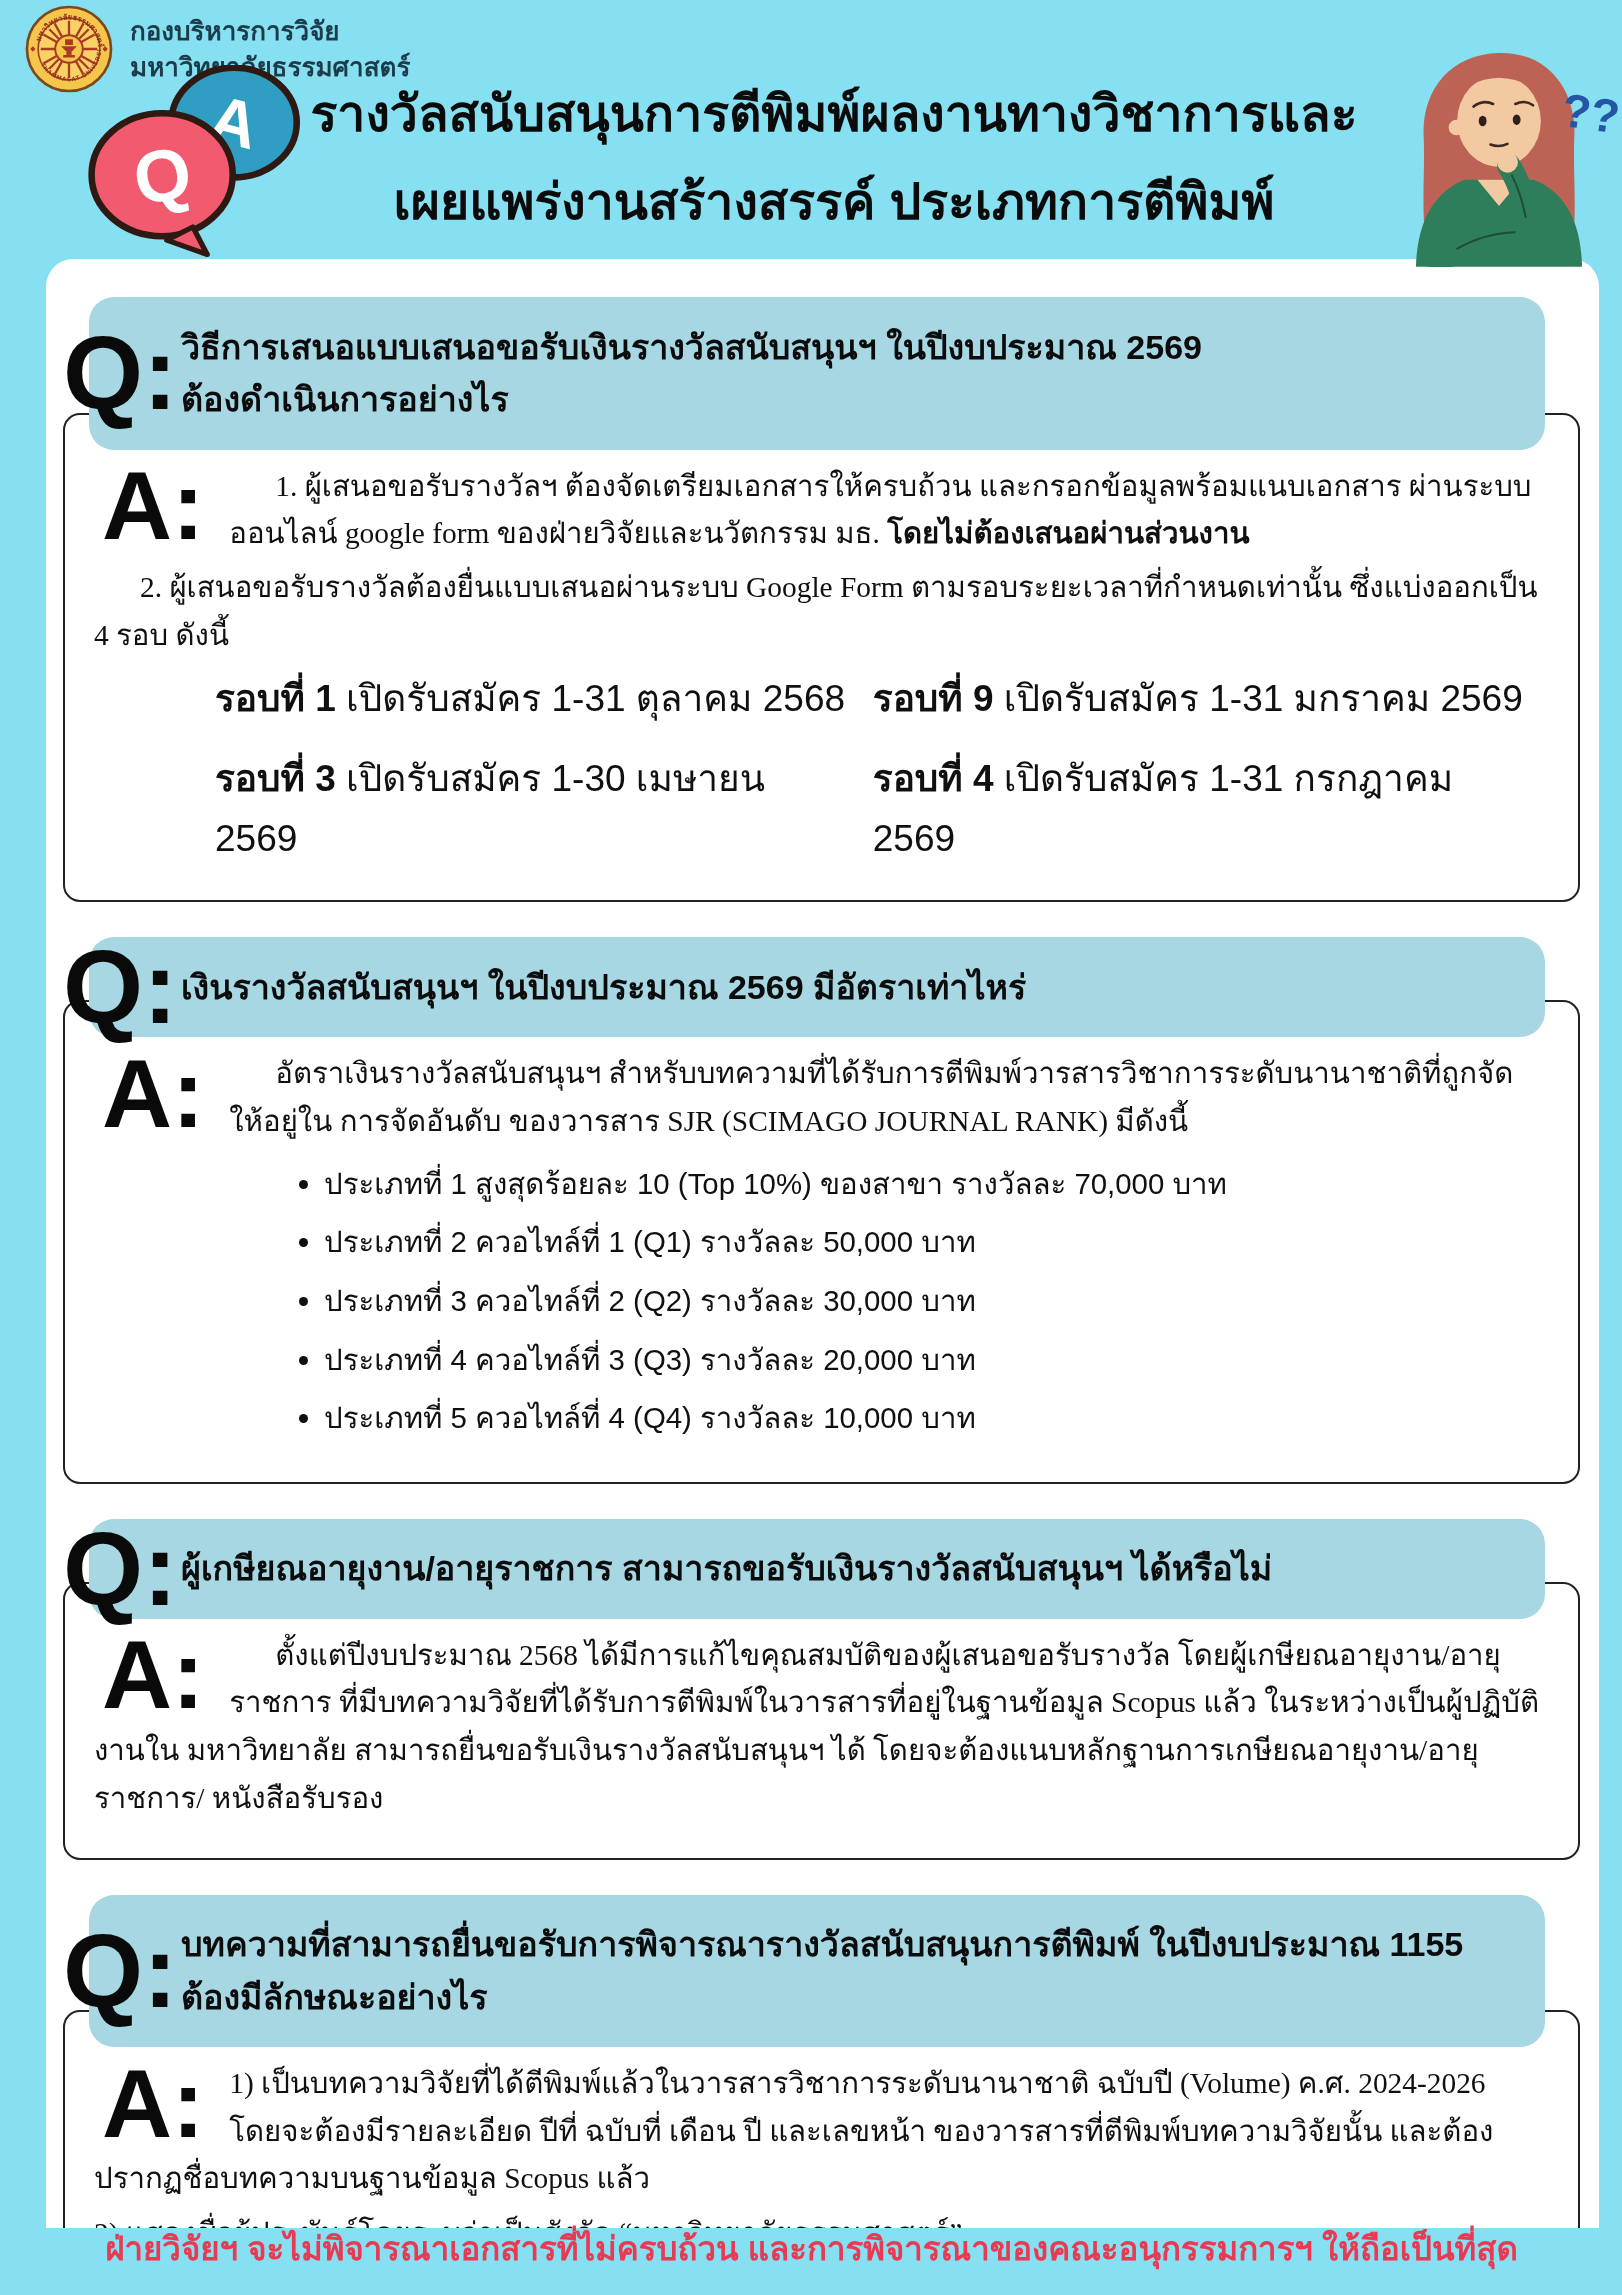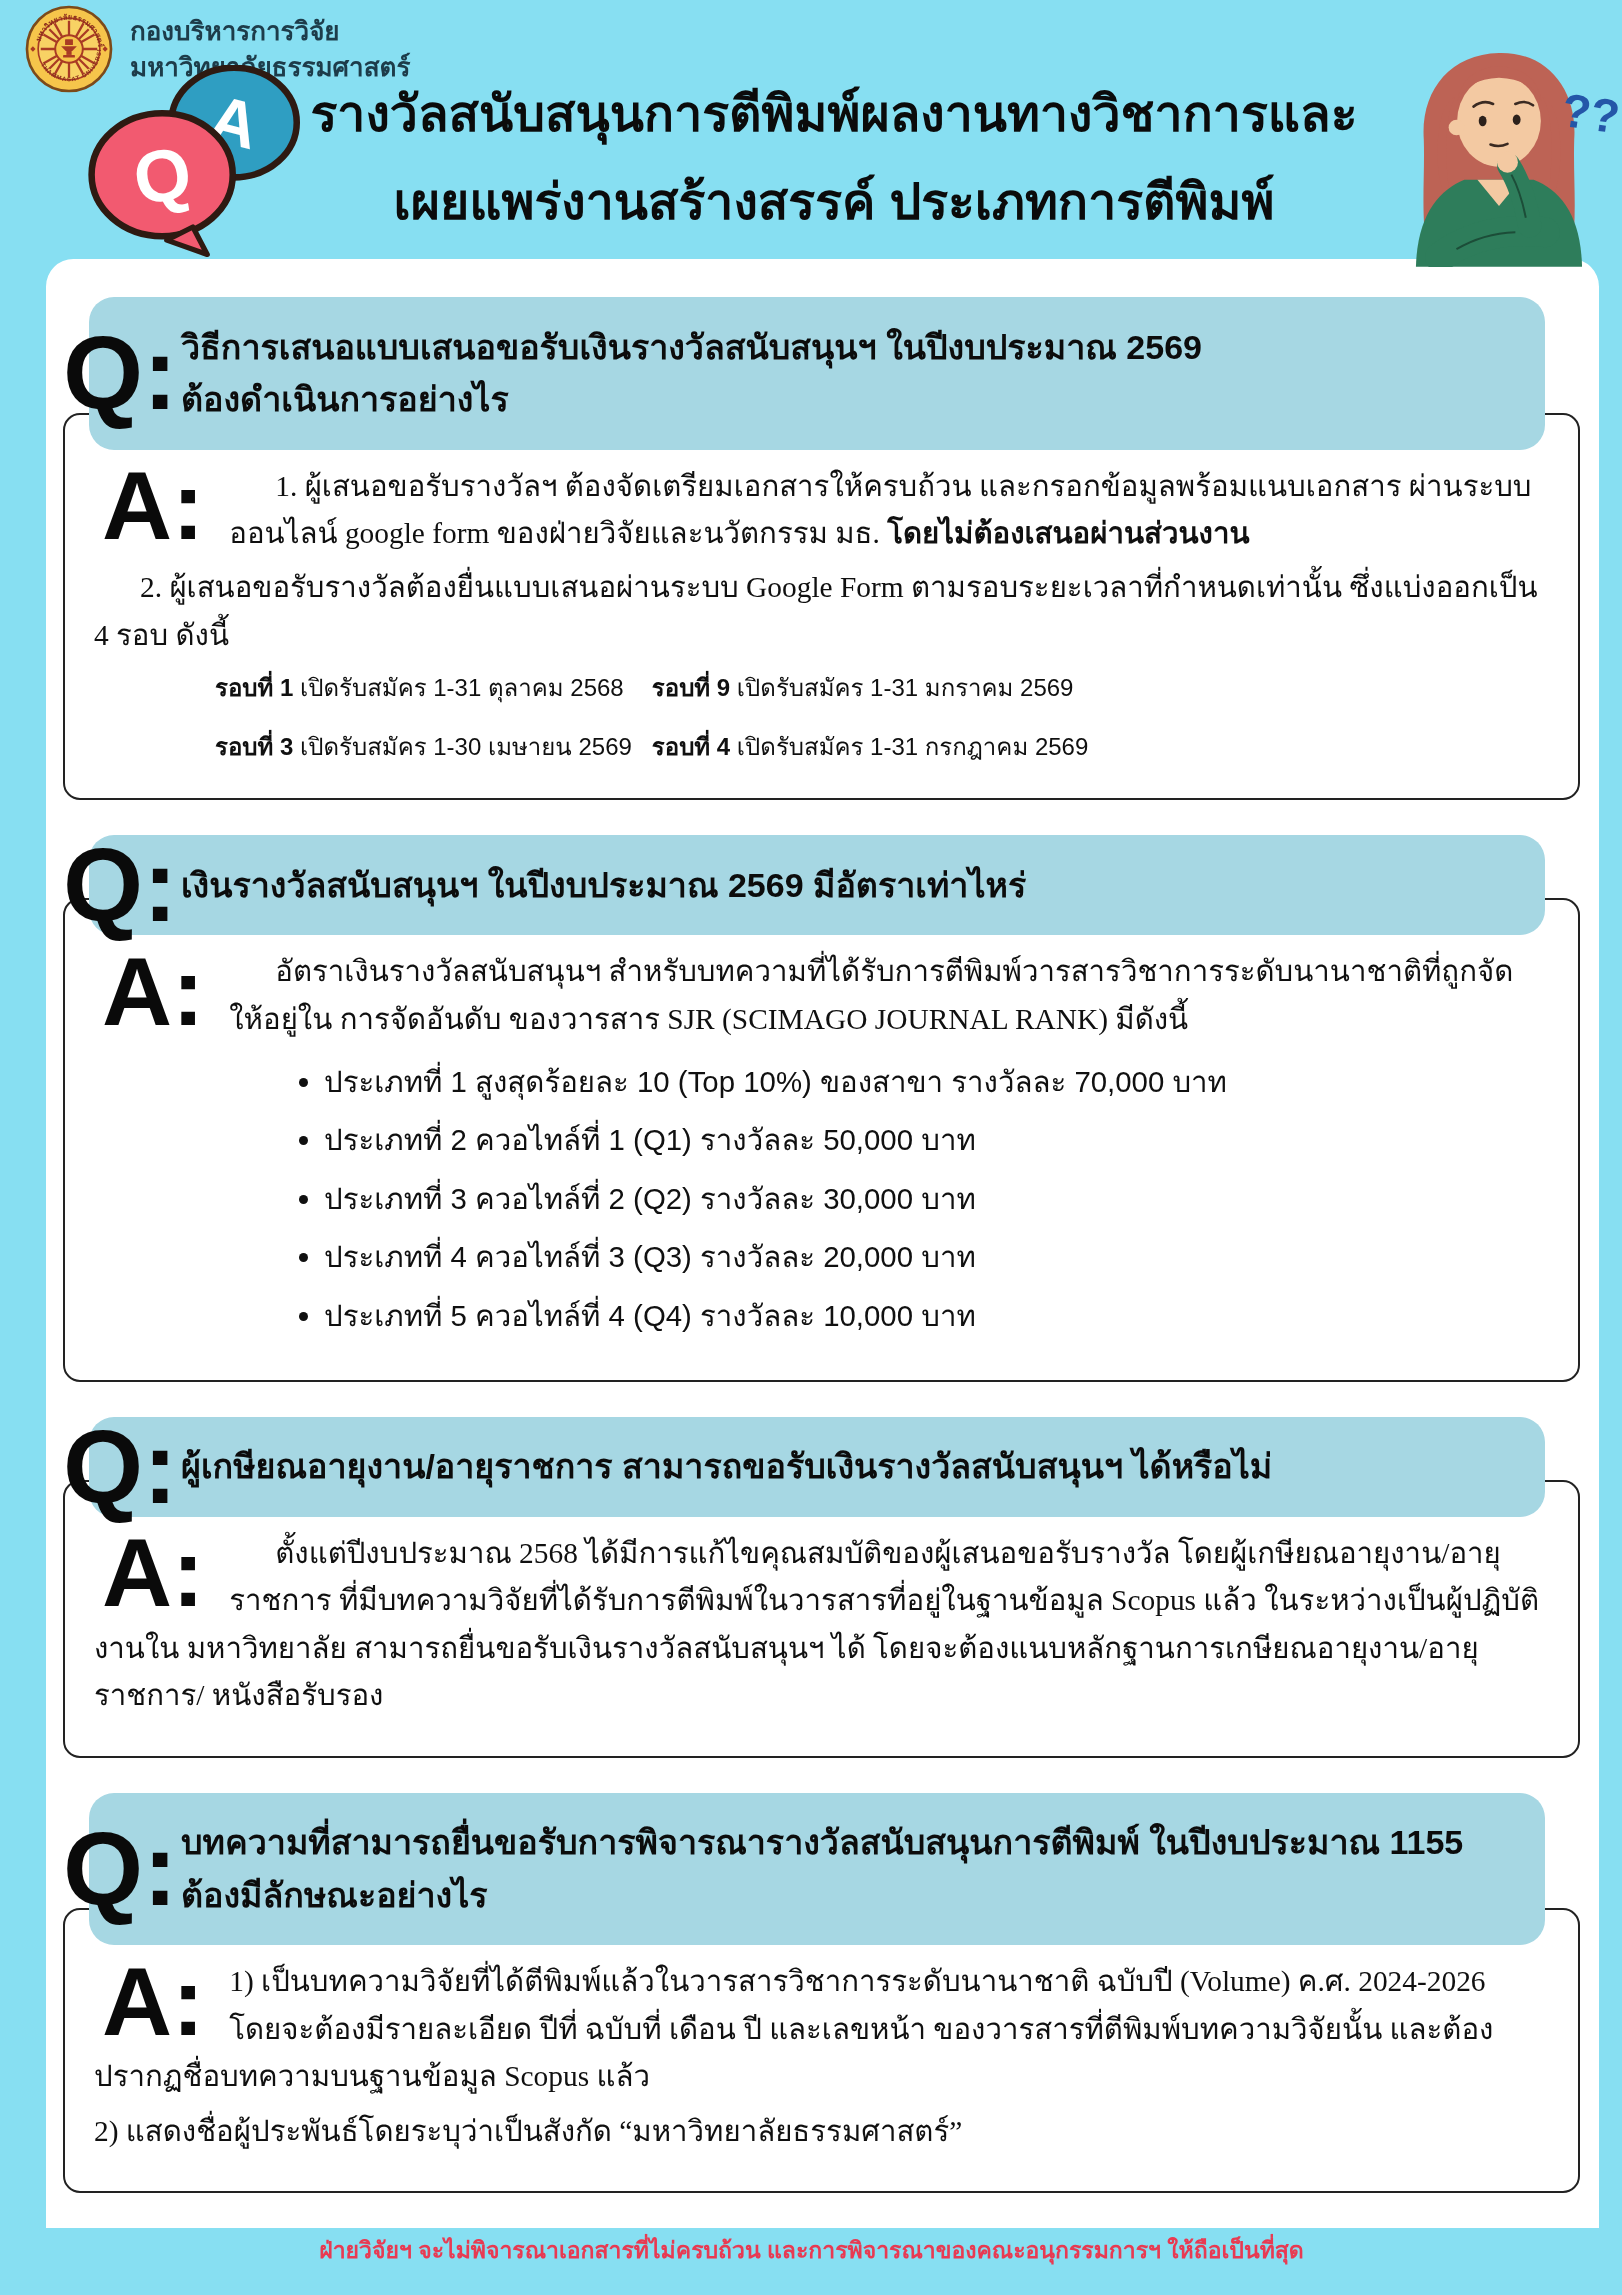--- a/index.html
+++ b/index.html
@@ -45,29 +45,29 @@
   .a-letter {
     float:left; font-size:97px; font-weight:800; line-height:0.85;
     margin:2.6px 25px 6.5px 7.9px; color:#0a0a0a;
   }
   .a-content { font-size:29.4px; line-height:1.62; color:#101010; }
   .a-content p { margin-bottom:6.5px;font-family:Liberation Serif, serif; }
   .a-content p.indent { text-indent:46px; }
   .rounds {
     display:grid; grid-template-columns:auto auto;
     column-gap:85px; row-gap:10.5px; justify-content:start;
-    margin:9.2px 0 2.6px 121px; font-size:24px;gap:20px;
+    margin:9.2px 0 2.6px 121px; font-size:37px;gap:20px;
   }
   .quartiles { margin:14.4px 0 3.9px 216px; }
   .quartiles li { margin:11px 14px; }
   
   .footer-band { position:absolute; left:0; right:0; bottom:0; height:67px; background:#87dff2; }
   .footer-text {
-    position:absolute; left:0; right:0; bottom:27px; text-align:center;
-    font-size:23px; font-weight:800; color:#e83a52; z-index:7;
+    position:absolute; left:0; right:0; bottom:20px; text-align:center;
+    font-size:33px; font-weight:800; color:#e83a52; z-index:7;
   }
 </style>
 </head>
 <body>
 
 <div class="page">
 
   <div class="header">
 
     <div class="org">

